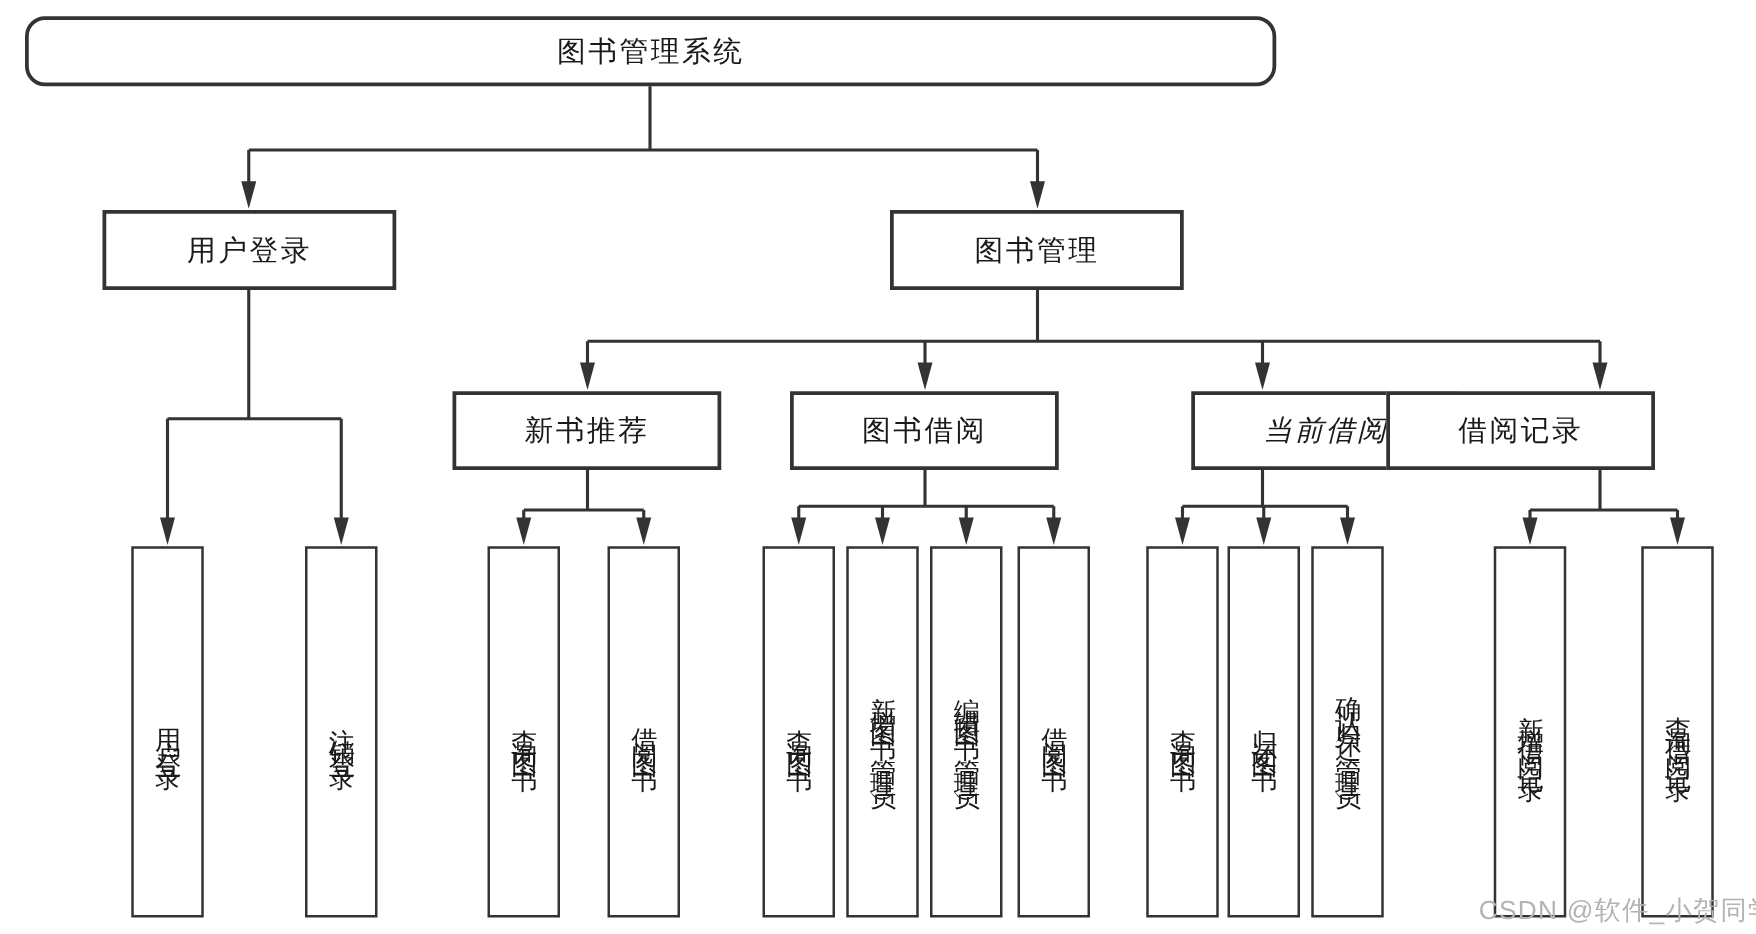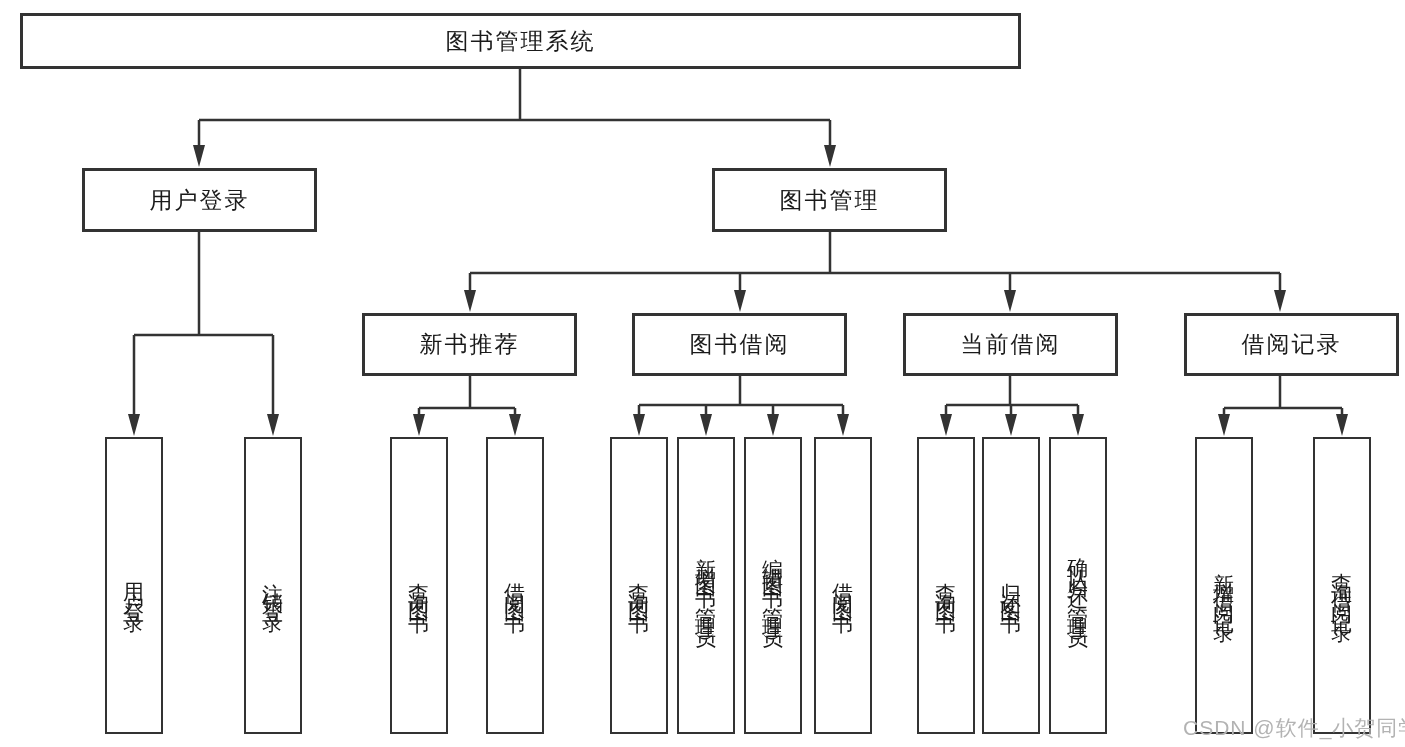--- a/index.html
+++ b/index.html
@@ -14,29 +14,29 @@
     overflow:hidden;font-family:"Liberation Sans",sans-serif;color:var(--text);
   }
   svg.lines{position:absolute;left:0;top:0;width:1405px;height:747px;}
   .lines path{fill:none;stroke:var(--line);stroke-width:2.5px;}
   .lines polygon{fill:var(--line);stroke:none;}
   .box{
     position:absolute;background:#fff;border:3px solid var(--line);
     box-sizing:border-box;display:flex;align-items:center;justify-content:center;
     font-size:23px;letter-spacing:2px;white-space:nowrap;
   }
-  .root{left:20px;top:13px;width:1001px;height:56px;}
+  .root{left:20px;top:13px;width:1001px;height:56px;border-radius:16px;}
   .l2{top:168px;width:235px;height:64px;}
   .b-user{left:82px;}
   .b-book{left:712px;}
   .l3{top:313px;width:215px;height:63px;}
   .b-new{left:362px;}
   .b-bor{left:632px;text-align:center;}
-  .b-cur{left:903px;}
-  .b-rec{left:1184px;}
+  .b-cur{left:953px;font-style:italic;}
+  .b-rec{left:1109px;}
   .leaf{
     position:absolute;top:437px;width:58px;height:297px;background:#fff;
     border:2px solid var(--line);box-sizing:border-box;
     display:flex;align-items:center;justify-content:center;
   }
   .leaf span{
     writing-mode:vertical-rl;text-orientation:mixed;
     font-size:21px;letter-spacing:10px;line-height:1;
   }
   .f1{left:105px}.f2{left:244px}

